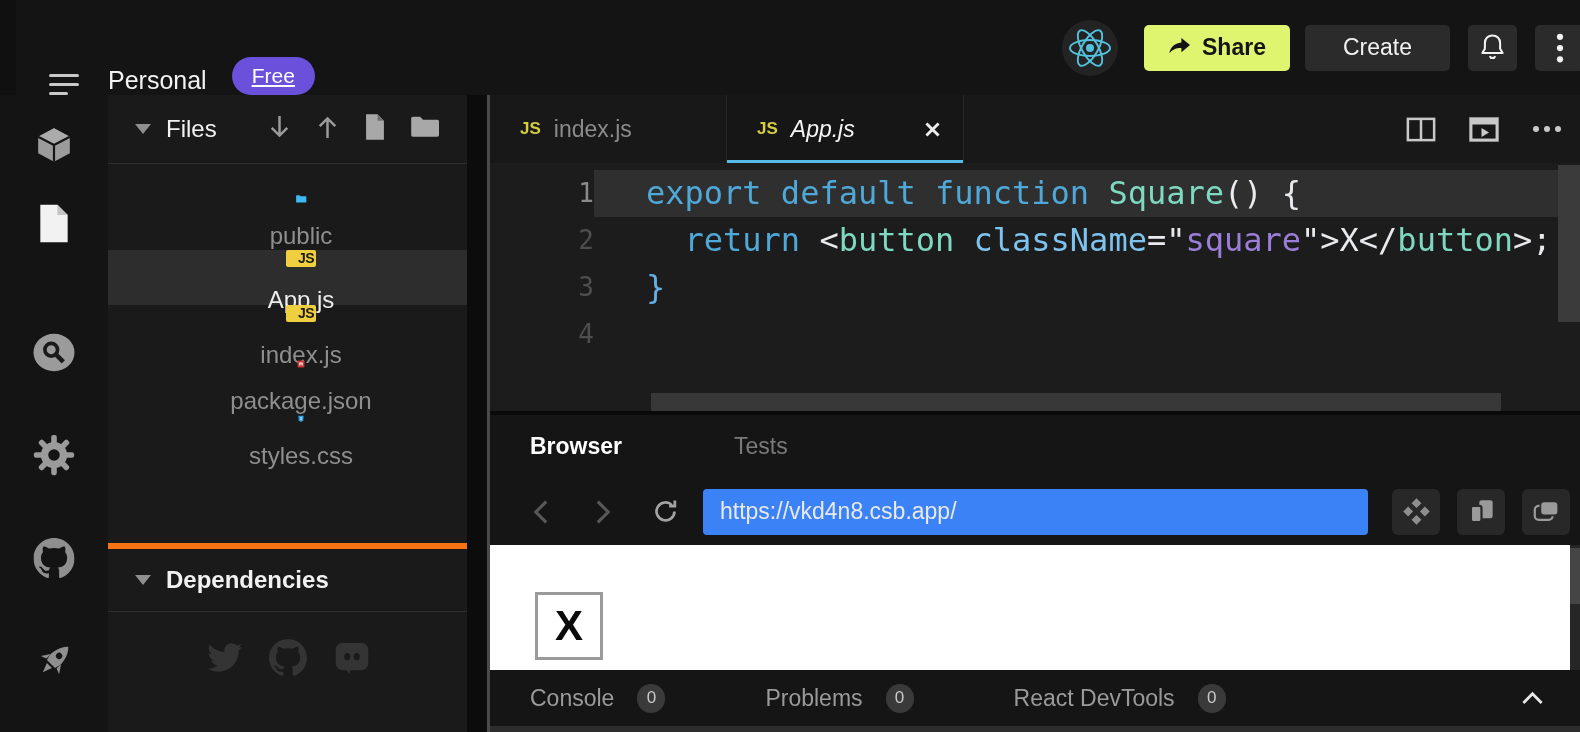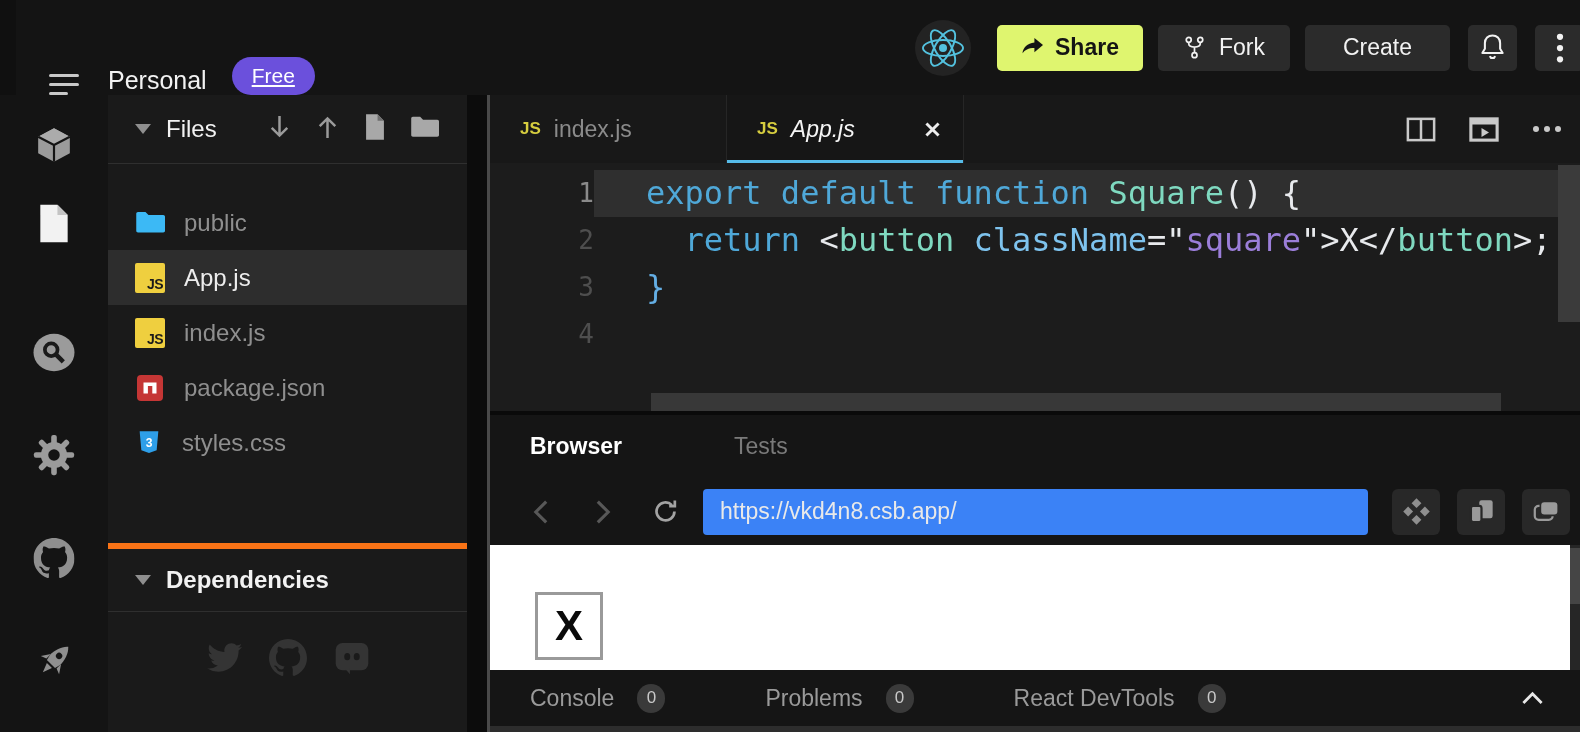--- a/index.html
+++ b/index.html
@@ -35,21 +35,21 @@
   
   .files { position:absolute; left:108px; top:95px; width:359px; bottom:0; background:#1A1A1A; }
   .fheader { height:69px; display:flex; align-items:center; padding:0 28px 0 27px;
              border-bottom:1px solid #2F2F2F;justify-content:space-between; }
   .caret { width:0; height:0; border-left:8px solid transparent; border-right:8px solid transparent;
            border-top:10px solid #8F8F8F; }
   .fheader .ftitle { margin-left:15px; font-size:24px; color:#F2F2F2; }
   .fh-icons { margin-left:auto; display:flex; align-items:center; gap:23px; }
   .flist { padding-top:31px; }
   .frow { height:55px; display:flex; align-items:center; padding-left:27px; gap:19px;
-          font-size:24px; color:#8F8F8F; cursor:pointer; }
+          font-size:24px; color:#8F8F8F; cursor:pointer;flex-direction:column; }
   .frow.sel { background:#2D2D2D; color:#EDEDED; }
   .jsbox { width:30px; height:30px; border-radius:2px; display:flex; align-items:flex-end;
            justify-content:flex-end; padding:0 2px 1px 0; }
   .jsbox b { font-size:14px; color:#1A1A1A; letter-spacing:-0.5px; }
   .dep { margin-top:73px; height:69px; border-top:6px solid #f97316; border-bottom:1px solid #2F2F2F;
          display:flex; align-items:center; padding-left:27px;font-weight:bold; }
   .dep .ftitle { margin-left:15px; font-size:24px; color:#F2F2F2; }
   .social { margin-top:27px; display:flex; justify-content:center; gap:26px; }
 
   .gapcol { position:absolute; left:467px; top:95px; width:20px; bottom:0; background:#0C0C0C; }
@@ -129,29 +129,20 @@
           <ellipse rx="10.5" ry="4.2" transform="rotate(60)"></ellipse>
           <ellipse rx="10.5" ry="4.2" transform="rotate(120)"></ellipse>
         </g>
       </svg>
     </div>
     <div class="btn btn-share" style="background: rgb(223, 245, 111);">
       <svg width="23" height="21" viewBox="0 0 24 22">
           <path d="M14 1l9 7.5-9 7.5v-4.6C7.5 11.4 4 13.4 1.5 17 2.3 10.8 6.5 6.6 14 5.8V1z" fill="#141414"></path>
         </svg>
       <span>Share</span>
-    </div>
-    <div class="btn btn-dark btn-fork">
-      <svg width="23" height="25" viewBox="0 0 24 26" fill="none" stroke="#F2F2F2" stroke-width="1.8">
-        <circle cx="6" cy="5" r="2.6"></circle>
-          <circle cx="18" cy="5" r="2.6"></circle>
-          <circle cx="12" cy="21" r="2.6"></circle>
-        <path d="M6 7.6v1.6c0 2.4 2.4 3.4 6 3.4s6-1 6-3.4V7.6M12 12.6v5.8"></path>
-      </svg>
-      <span>Fork</span>
     </div>
     <div class="btn btn-dark btn-create">
       <span>Create</span>
     </div>
     <div class="btn btn-dark btn-icon">
       <svg width="29" height="31" viewBox="0 0 24 25" fill="none" stroke="#F2F2F2" stroke-width="1.7">
         <path d="M12 2.5c-3.6 0-6.3 2.7-6.3 6.3v4.8L3.6 17h16.8l-2.1-3.4V8.8c0-3.6-2.7-6.3-6.3-6.3z" stroke-linejoin="round"></path>
         <path d="M9.8 19.6a2.3 2.3 0 0 0 4.4 0"></path>
       </svg>
     </div>

